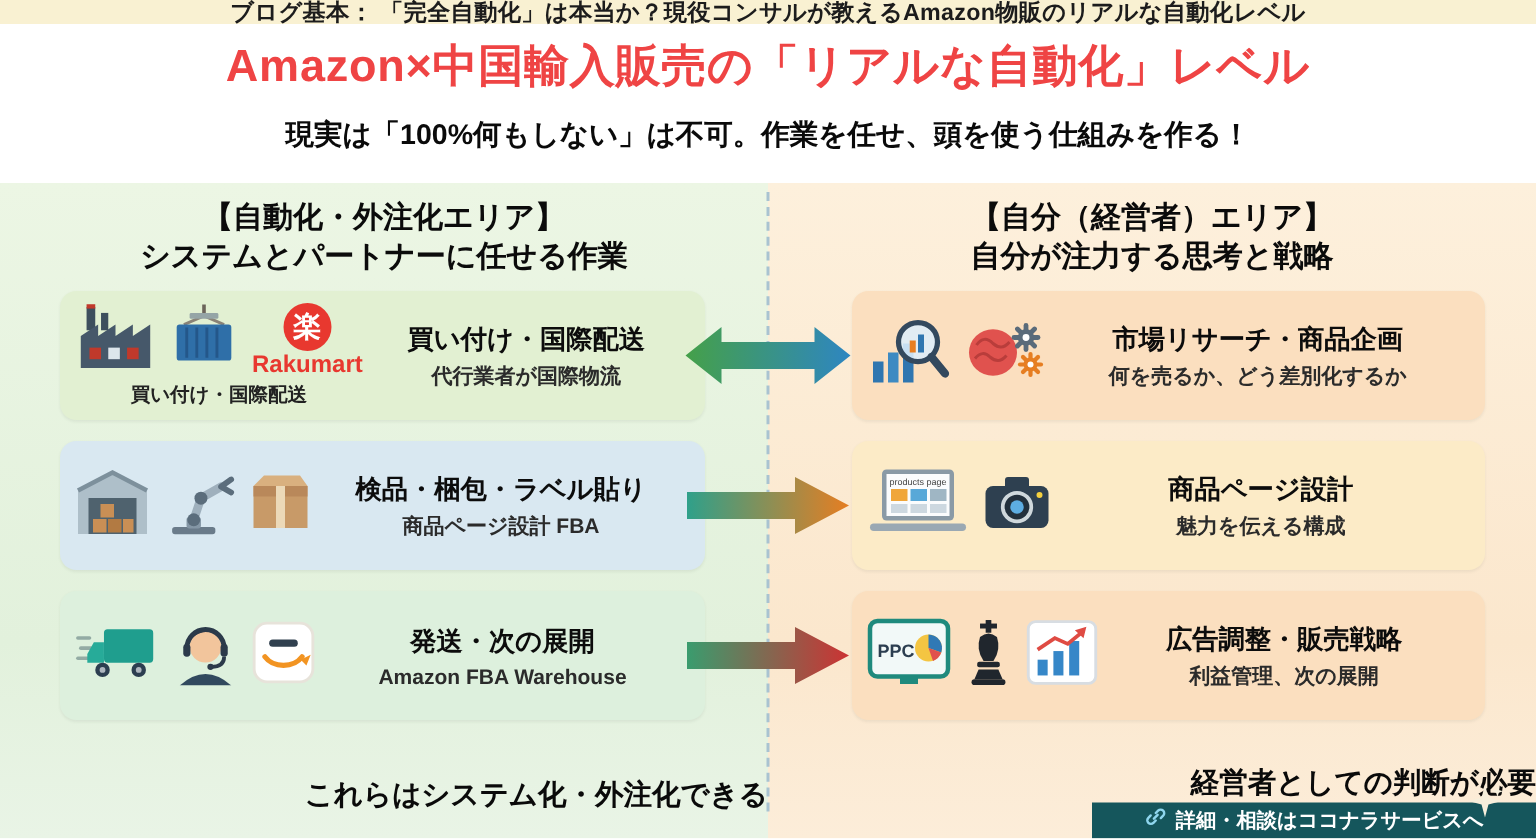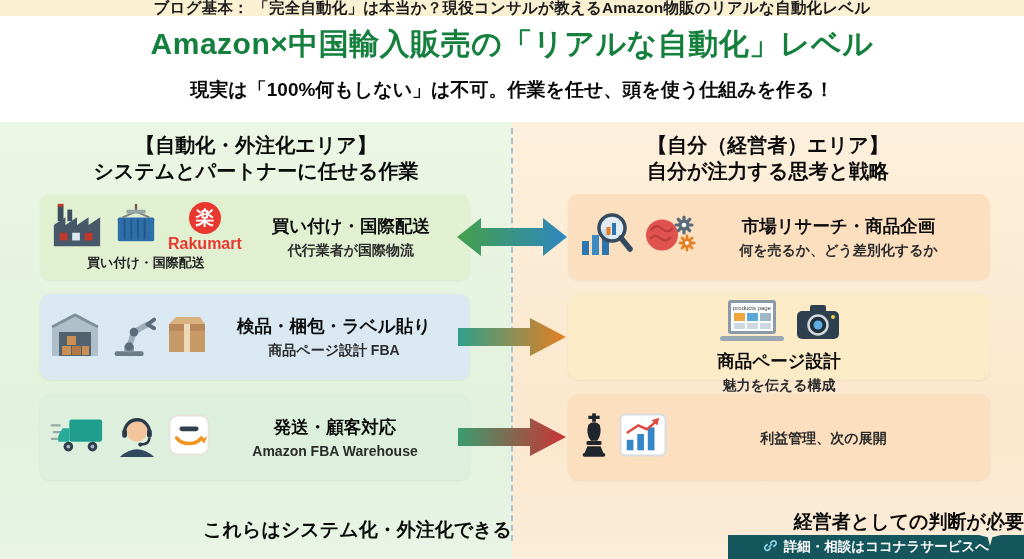--- a/index.html
+++ b/index.html
@@ -3,21 +3,21 @@
 <meta charset="utf-8">
 <style>
   * { margin:0; padding:0; box-sizing:border-box; }
   html,body { background:#ffffff; }
   body { font-family:"Liberation Sans","DejaVu Sans",sans-serif; color:#111; }
   .page { position:relative; width:1024px; height:559px; overflow:hidden; background:#ffffff; }
 
   .topbar { height:16px; background:#f9f1d2; display:flex; align-items:center; justify-content:center;
             font-size:15.5px; font-weight:700; color:#1c1c1c; letter-spacing:.2px; }
   .main-title { height:56px; display:flex; align-items:center; justify-content:center;
-                font-size:30px; font-weight:800; color:#15803d; letter-spacing:.5px; }
+                font-size:30px; font-weight:800; color:#ef4444; letter-spacing:.5px; }
   .subtitle { height:36px; display:flex; align-items:center; justify-content:center;
               font-size:19px; font-weight:700; color:#0a0a0a; }
 
   .main { position:absolute; top:122px; left:0; right:0; bottom:0; display:flex; }
   .panel { width:512px; position:relative; }
   .panel.left  { background:linear-gradient(180deg,#ecf6e4 0%,#e2f1dc 70%,#e9f4e6 100%); }
   .panel.right { background:linear-gradient(180deg,#fdf0dc 0%,#fbe7cd 70%,#fcedd9 100%); }
   .divider { position:absolute; left:511px; top:6px; bottom:18px; border-left:2px dashed #a9c3d1; z-index:1; }
 
   .panel-heading { padding-top:10px; text-align:center; font-size:20px; line-height:26px; font-weight:700; color:#0b0b0b; }
@@ -25,21 +25,21 @@
   .cards { display:flex; flex-direction:column; gap:14px; margin-top:10px; }
   .panel.left  .cards { margin-left:40px; margin-right:42px; }
   .panel.right .cards { margin-left:56px; margin-right:34px; }
 
   .card { height:86px; border-radius:11px; display:flex; align-items:center; padding:5px 10px;
           box-shadow:0 1px 2px rgba(60,80,60,.08); }
   .card.l1 { background:#e2f0d2; }
   .card.l2 { background:#d9e8f1; }
   .card.l3 { background:#ddf0dd; }
   .card.r1 { background:#fbdfbf; }
-  .card.r2 { background:#fcebc7;flex-direction:column; }
+  .card.r2 { background:#fcebc7; }
   .card.r3 { background:#fbdfbf; }
 
   .card-icons { display:flex; align-items:center; gap:9px; }
   .icons-col { display:flex; flex-direction:column; align-items:center; gap:1px; }
   .icons-caption { font-size:13px; font-weight:700; color:#222; white-space:nowrap; }
   .card-text { flex:1; text-align:center; padding:0 2px; }
   .card-title { font-size:17.5px; font-weight:800; color:#0c0c0c; white-space:nowrap; }
   .card-sub { font-size:14px; font-weight:600; color:#2b2b2b; margin-top:4px; white-space:nowrap; }
 
   .rakumart { display:flex; flex-direction:column; align-items:center; }
@@ -196,21 +196,21 @@
             <span>
               <svg width="42" height="42" viewBox="0 0 44 44">
                 <rect x="1.5" y="1.5" width="41" height="41" rx="9" fill="#ffffff" stroke="#e7e3da" stroke-width="2"></rect>
                 <rect x="12" y="13" width="20" height="5" rx="2.5" fill="#31404f"></rect>
                 <path d="M9 25 C15 33 29 33 35 25" fill="none" stroke="#f29422" stroke-width="3.6" stroke-linecap="round"></path>
                 <path d="M34 27 L41 23.5 L38 31 Z" fill="#f29422"></path>
               </svg>
             </span>
           </div>
           <div class="card-text">
-            <div class="card-title">発送・顧客対応</div>
+            <div class="card-title">発送・次の展開</div>
             <div class="card-sub">Amazon FBA Warehouse</div>
           </div>
         </div>
 
       </div>
 
       <div class="panel-footer">これらはシステム化・外注化できる</div>
     </div>
 
     <div class="panel right">
@@ -292,20 +292,30 @@
           </div>
           <div class="card-text">
             <div class="card-title">商品ページ設計</div>
             <div class="card-sub">魅力を伝える構成</div>
           </div>
         </div>
 
         <div class="card r3">
           <div class="card-icons">
             <span>
+              <svg width="56" height="46" viewBox="0 0 56 46">
+                <rect x="2" y="2" width="52" height="37" rx="5" fill="#f2f9f8" stroke="#1f8a7d" stroke-width="3"></rect>
+                <text x="7" y="26" font-size="12" font-weight="bold" fill="#2c3e50">PPC</text>
+                <circle cx="41" cy="20" r="9" fill="#f4c542"></circle>
+                <path d="M41 20 L41 11 A9 9 0 0 1 49.5 23 Z" fill="#3079b5"></path>
+                <path d="M41 20 L49.5 23 A9 9 0 0 1 44 28.6 Z" fill="#e0524e"></path>
+                <rect x="22" y="39" width="12" height="5" fill="#1f8a7d"></rect>
+              </svg>
+            </span>
+            <span>
               <svg width="32" height="48" viewBox="0 0 34 48">
                 <rect x="15" y="1" width="4" height="9" fill="#20262d"></rect>
                 <rect x="11" y="3.5" width="12" height="3.5" fill="#20262d"></rect>
                 <path d="M11 13 Q17 8 23 13 Q26 22 20.5 30 L13.5 30 Q8 22 11 13 Z" fill="#20262d"></path>
                 <rect x="9" y="30.5" width="16" height="4" rx="1.5" fill="#20262d"></rect>
                 <path d="M10 36 L24 36 L27 43 L7 43 Z" fill="#20262d"></path>
                 <rect x="5" y="43" width="24" height="4" rx="2" fill="#20262d"></rect>
               </svg>
             </span>
             <span>
@@ -313,20 +323,21 @@
                 <rect x="1.5" y="1.5" width="47" height="43" rx="5" fill="#ffffff" stroke="#d8dde2" stroke-width="2"></rect>
                 <rect x="8" y="28" width="7" height="11" fill="#3687c8"></rect>
                 <rect x="19" y="22" width="7" height="17" fill="#3687c8"></rect>
                 <rect x="30" y="15" width="7" height="24" fill="#3687c8"></rect>
                 <path d="M8 21 L20 13 L29 17 L40 8" fill="none" stroke="#df4b43" stroke-width="2.6"></path>
                 <polygon points="42,5 34,7.5 40,13" fill="#df4b43"></polygon>
               </svg>
             </span>
           </div>
           <div class="card-text">
+            <div class="card-title">広告調整・販売戦略</div>
             <div class="card-sub">利益管理、次の展開</div>
           </div>
         </div>
 
       </div>
 
       <div class="panel-footer">経営者としての判断が必要</div>
     </div>
 
     <div class="divider"></div>

